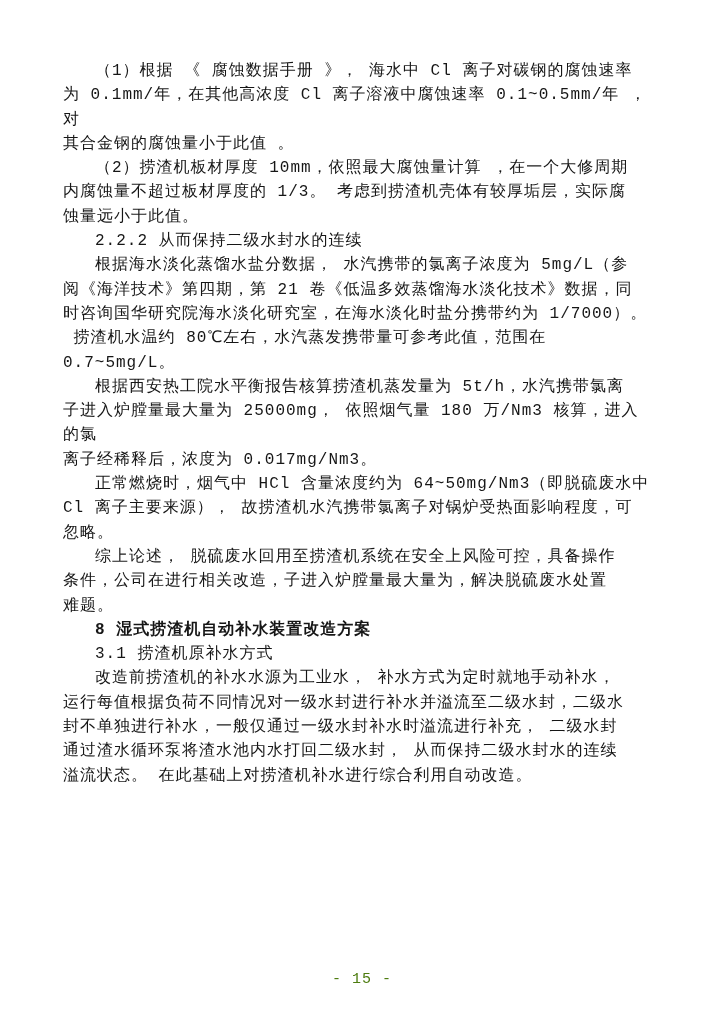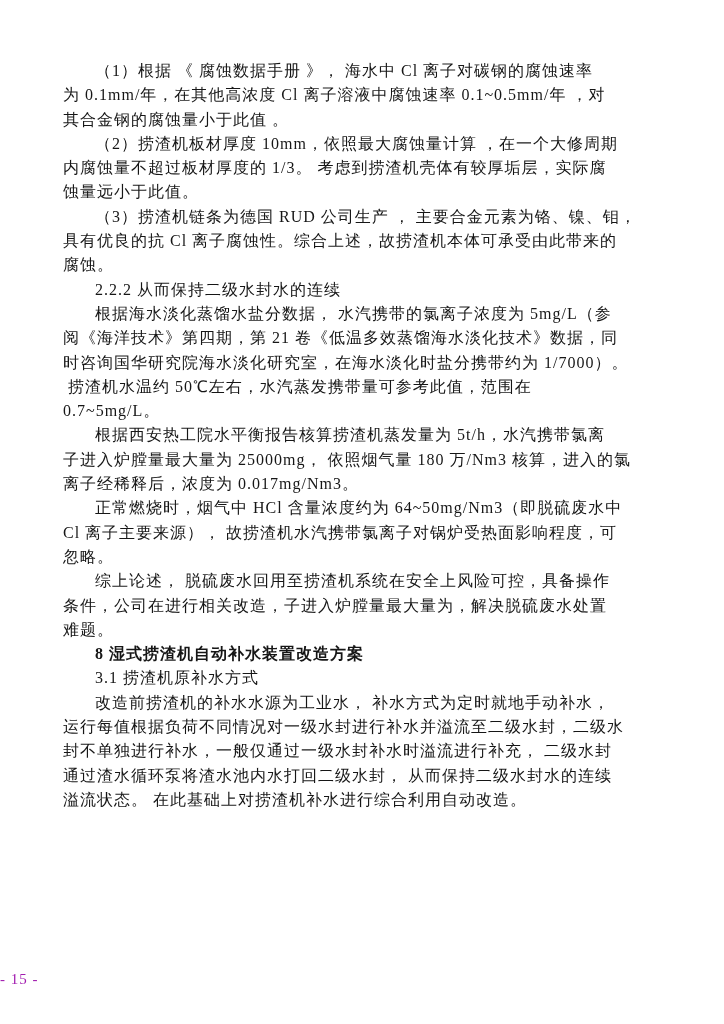--- a/index.html
+++ b/index.html
@@ -6,21 +6,21 @@
     margin: 0;
     padding: 0;
     background: #ffffff;
   }
   .page {
     position: relative;
     width: 680px;
     height: 1024px;
     background: #ffffff;
     overflow: hidden;
-    font-family: Liberation Serif, serif;
+    font-family: Liberation Mono, monospace;
     color: #161616;
   }
   .content {
     position: absolute;
     left: 63px;
     top: 59px;
     width: 592px;
   }
   .block {
     margin: 0;
@@ -32,45 +32,42 @@
     text-align: left;
   }
   .block.bold {
     font-weight: 700;
   }
   .footer {
     position: absolute;
     left: 0;
     top: 971px;
     width: 724px;
-    text-align: left;
+    text-align: center;
     font-size: 15px;
     letter-spacing: 1px;
-    color: #a21caf;
+    color: #4d7c0f;
   }
 </style>
 </head>
 <body>
 
 <div class="page">
   <div class="content">
     <p class="block">（1）根据 《 腐蚀数据手册 》， 海水中 Cl 离子对碳钢的腐蚀速率
 为 0.1mm/年，在其他高浓度 Cl 离子溶液中腐蚀速率 0.1~0.5mm/年 ，对
 其合金钢的腐蚀量小于此值 。</p>
     <p class="block">（2）捞渣机板材厚度 10mm，依照最大腐蚀量计算 ，在一个大修周期
 内腐蚀量不超过板材厚度的 1/3。 考虑到捞渣机壳体有较厚垢层，实际腐
 蚀量远小于此值。</p>
-    <p class="block">（3）捞渣机链条为德国 RUD 公司生产 ， 主要合金元素为铬、镍、钼，
-具有优良的抗 Cl 离子腐蚀性。综合上述，故捞渣机本体可承受由此带来的
-腐蚀。</p>
     <p class="block">2.2.2 从而保持二级水封水的连续</p>
     <p class="block">根据海水淡化蒸馏水盐分数据， 水汽携带的氯离子浓度为 5mg/L（参
 阅《海洋技术》第四期，第 21 卷《低温多效蒸馏海水淡化技术》数据，同
 时咨询国华研究院海水淡化研究室，在海水淡化时盐分携带约为 1/7000）。
- 捞渣机水温约 50℃左右，水汽蒸发携带量可参考此值，范围在
+ 捞渣机水温约 80℃左右，水汽蒸发携带量可参考此值，范围在
 0.7~5mg/L。</p>
     <p class="block">根据西安热工院水平衡报告核算捞渣机蒸发量为 5t/h，水汽携带氯离
 子进入炉膛量最大量为 25000mg， 依照烟气量 180 万/Nm3 核算，进入的氯
 离子经稀释后，浓度为 0.017mg/Nm3。</p>
     <p class="block">正常燃烧时，烟气中 HCl 含量浓度约为 64~50mg/Nm3（即脱硫废水中
 Cl 离子主要来源）， 故捞渣机水汽携带氯离子对锅炉受热面影响程度，可
 忽略。</p>
     <p class="block">综上论述， 脱硫废水回用至捞渣机系统在安全上风险可控，具备操作
 条件，公司在进行相关改造，子进入炉膛量最大量为，解决脱硫废水处置
 难题。</p>

